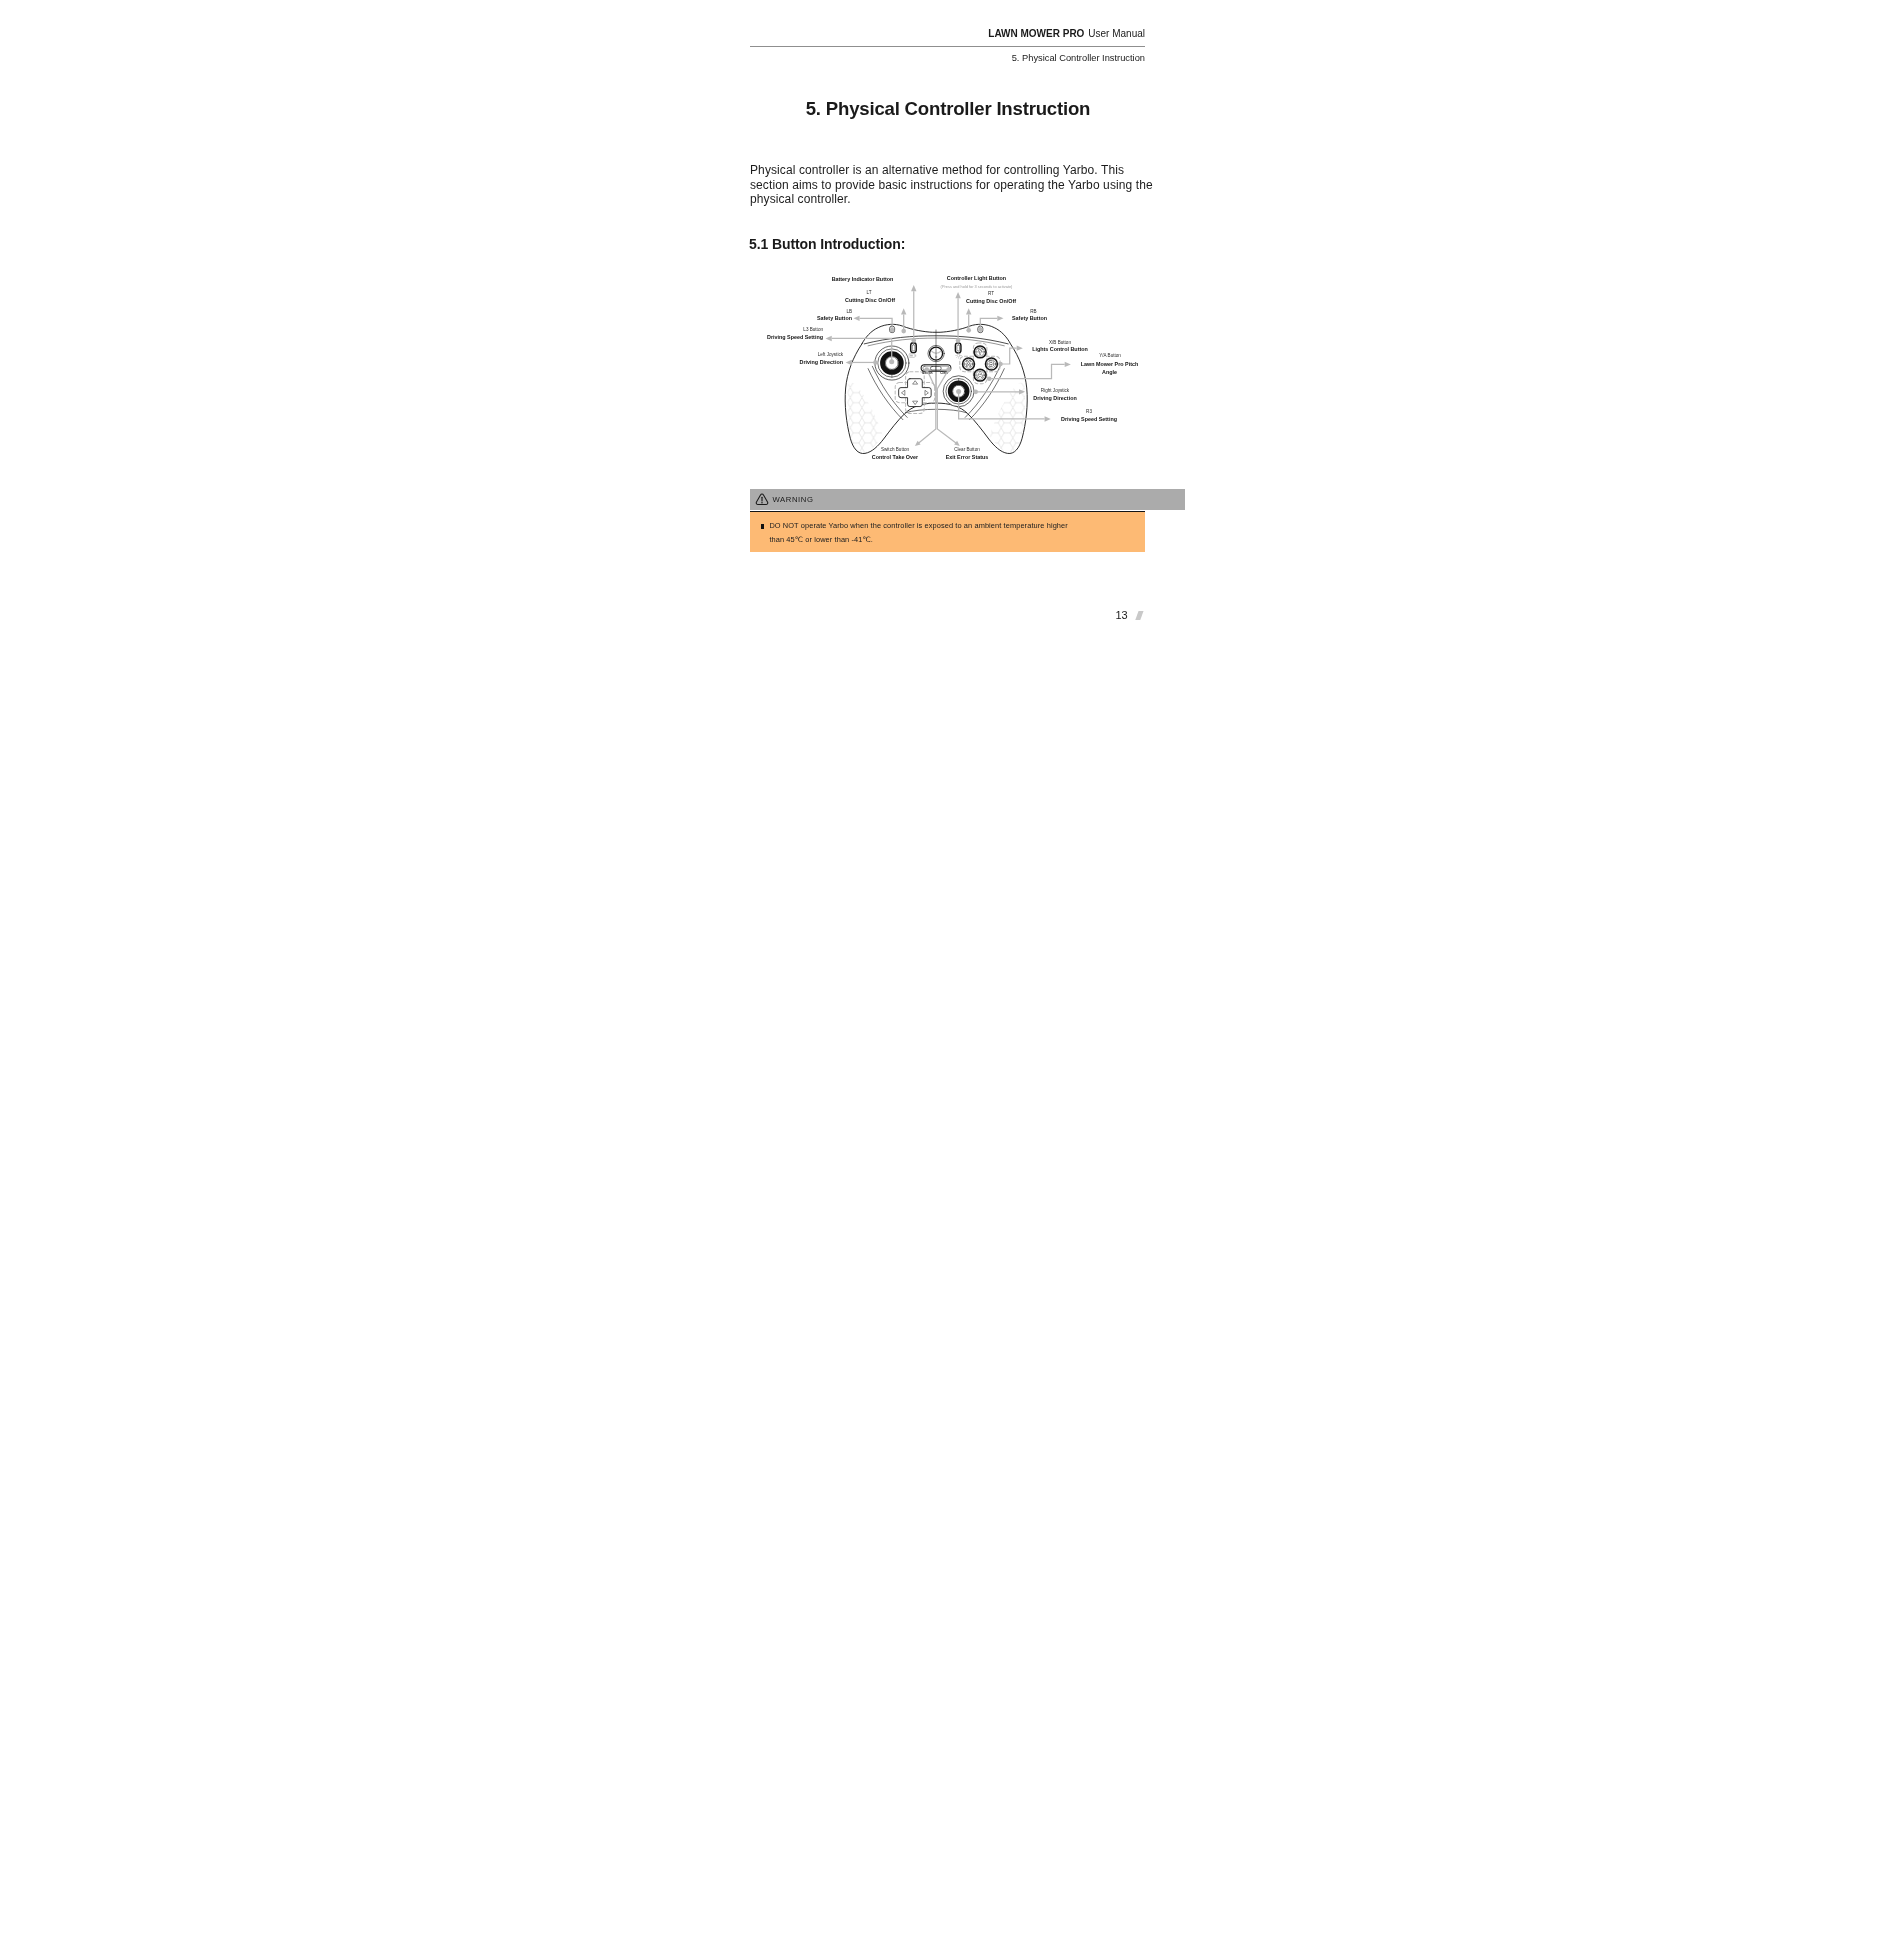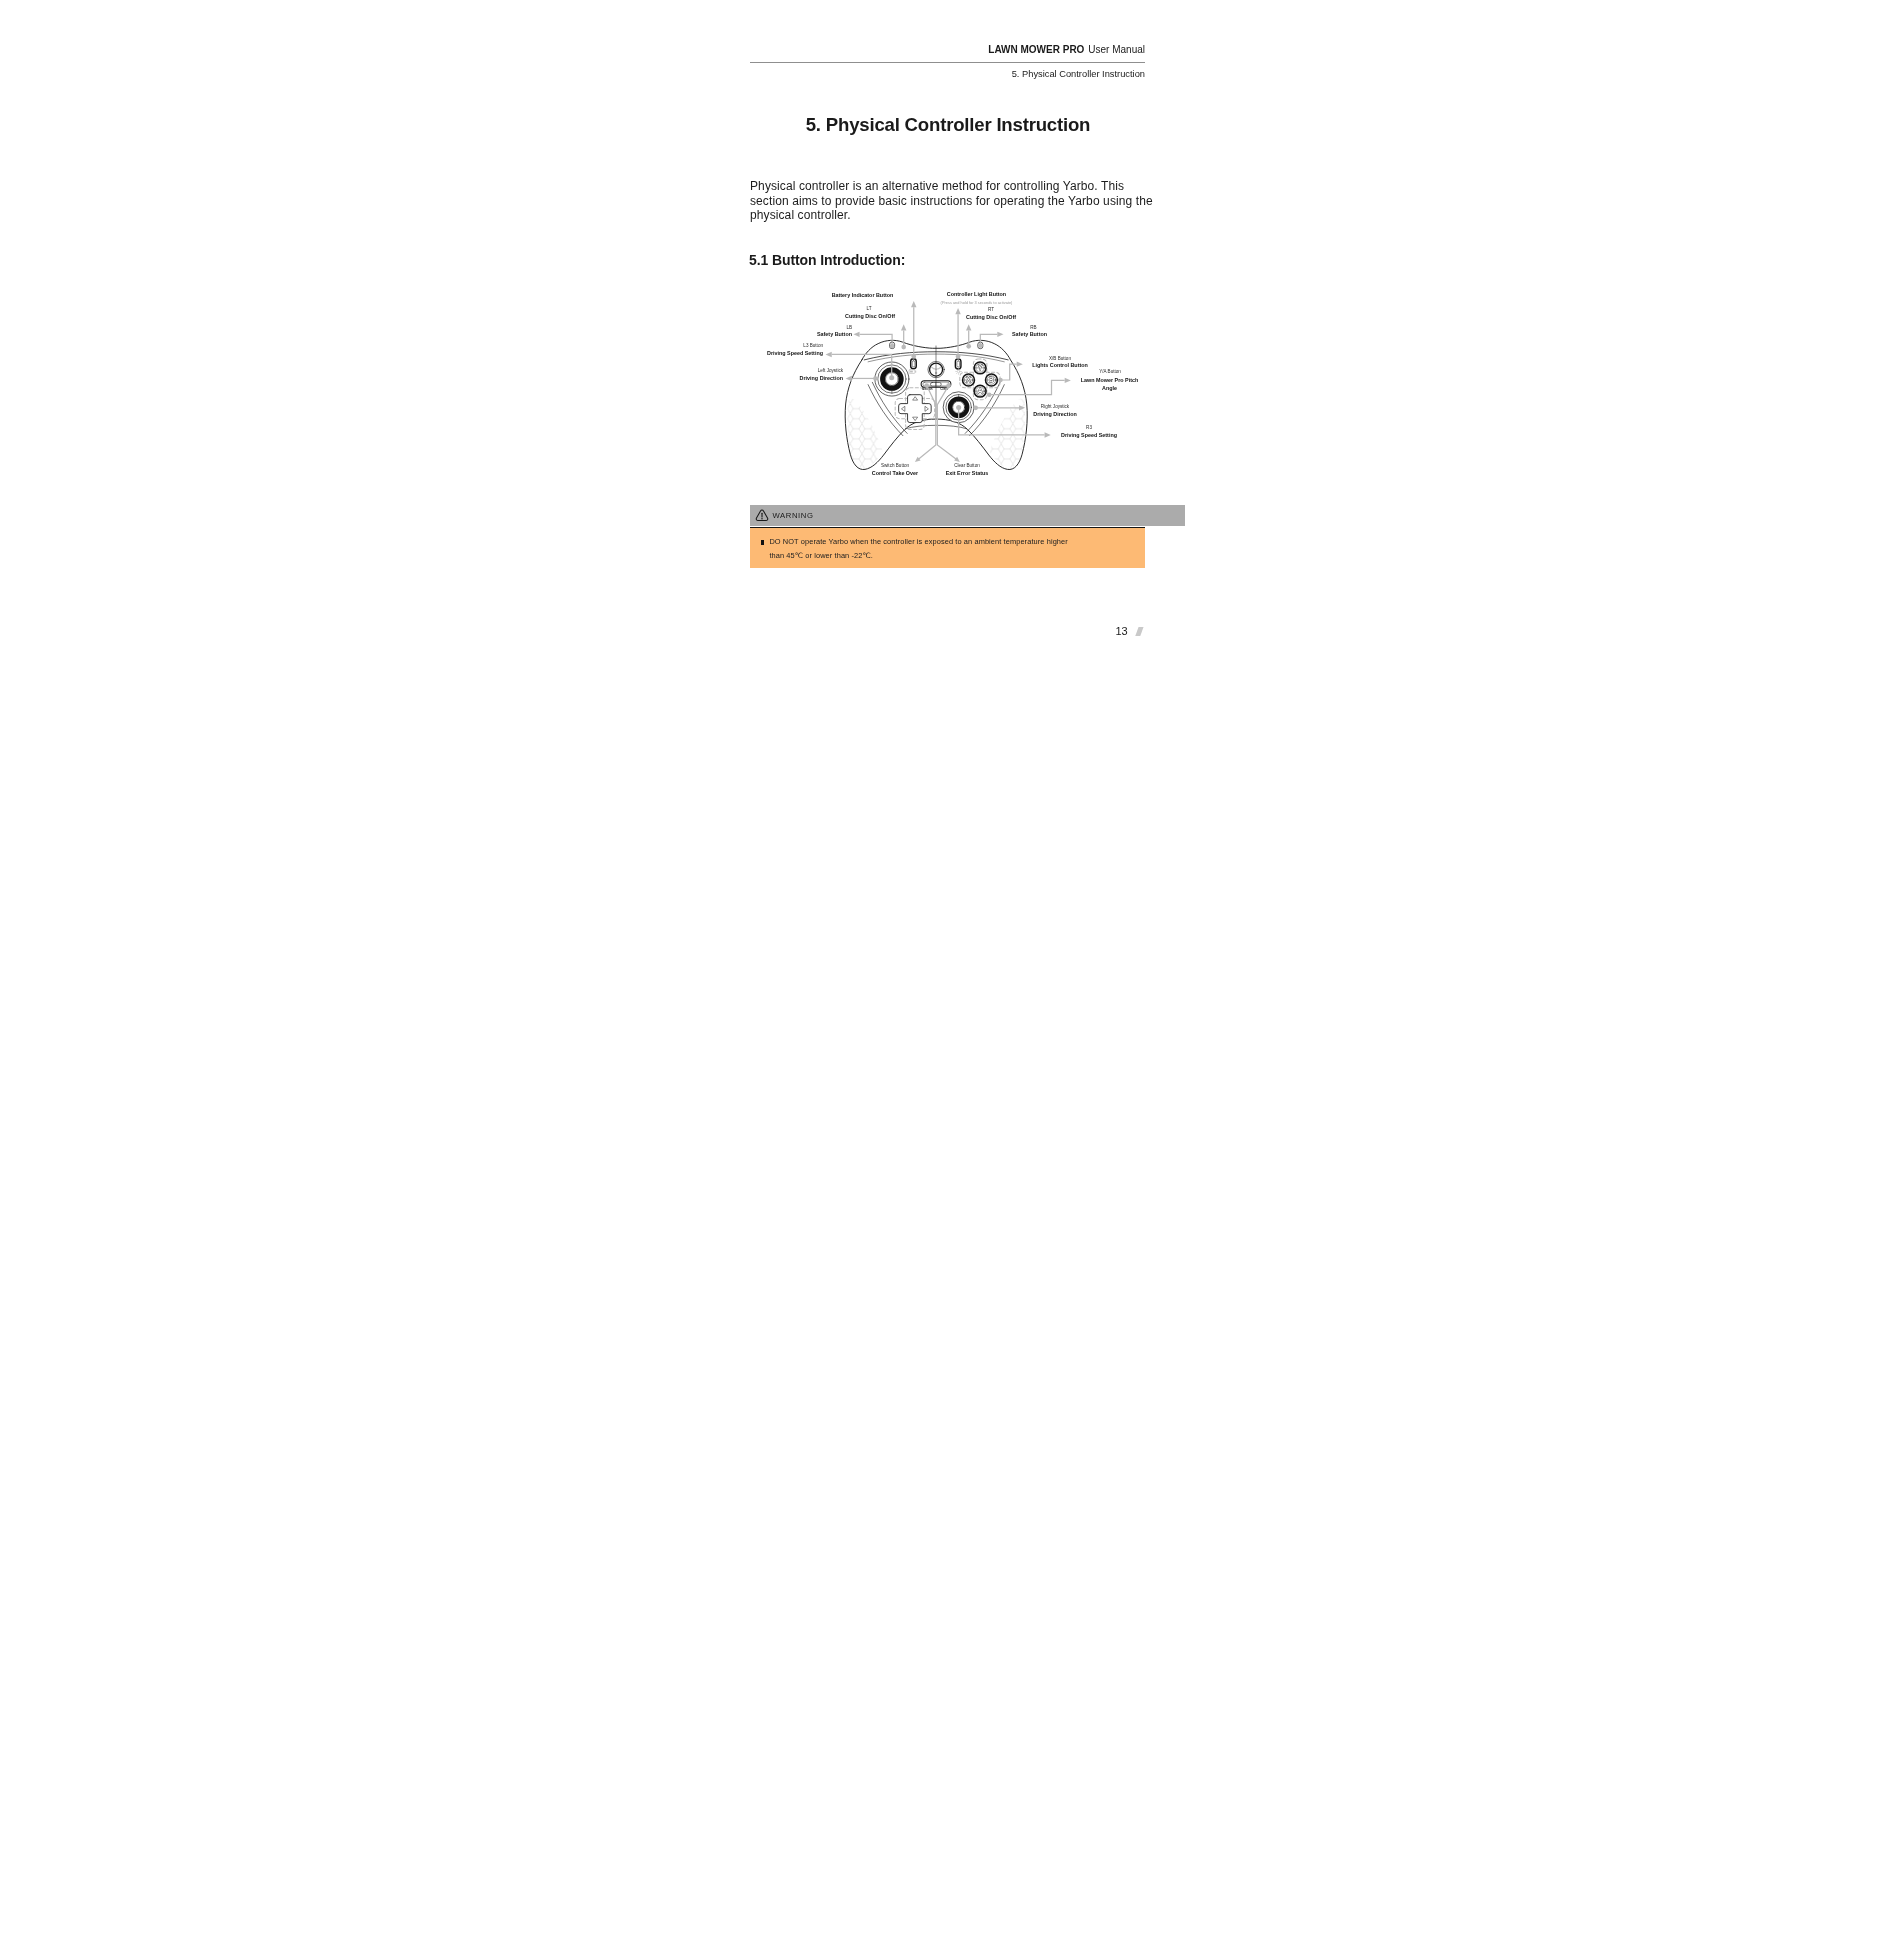--- a/index.html
+++ b/index.html
@@ -1,17 +1,17 @@
 <!DOCTYPE html>
 <html style="font-size:6.2px"><head>
 <meta charset="utf-8">
 <style>
   html,body{margin:0;padding:0;background:#ffffff;}
   #page{
-    position:relative;width:474px;height:639px;margin:16px auto;background:#ffffff;
+    position:relative;width:474px;height:639px;margin:0 auto;background:#ffffff;
     font-family:"Liberation Sans","DejaVu Sans",sans-serif;color:#1a1a1a;overflow:hidden;
   }
   .abs{position:absolute;}
   #hdr-line{position:absolute;left:39px;top:46px;width:395px;height:1.2px;background:#8f8f8f;}
   #hdr-title{position:absolute;right:40px;top:28px;font-size:10px;letter-spacing:0px;white-space:nowrap;}
   #hdr-title .brand{font-weight:700;}
   #hdr-title .doc{font-weight:300;margin-left:3.9px;}
   #hdr-section{position:absolute;right:40px;top:53px;font-size:9.3px;font-weight:400;white-space:nowrap;}
   #main-title{position:absolute;left:0;top:98px;width:474px;text-align:center;font-size:18.6px;font-weight:800;letter-spacing:-0.2px;}
   #intro{position:absolute;left:39px;top:163px;width:403px;font-size:12px;line-height:14.7px;letter-spacing:0.1px;color:#1c1c1c;}
@@ -296,20 +296,20 @@
       <path d="M 17,2.5 C 18.8,2.5 20,3.6 21,5.4 L 30.6,22.3 C 32.2,25.1 30.1,28.5 26.9,28.5 L 7.1,28.5 C 3.9,28.5 1.8,25.1 3.4,22.3 L 13,5.4 C 14,3.6 15.2,2.5 17,2.5 Z" fill="none" stroke="#1a1a1a" stroke-width="2.6"></path>
       <line x1="17" y1="10.5" x2="17" y2="19.5" stroke="#1a1a1a" stroke-width="2.8" stroke-linecap="round"></line>
       <circle cx="17" cy="24" r="1.9" fill="#1a1a1a"></circle>
     </svg>
     <span class="wtxt">WARNING</span>
   </div>
   <div id="warn-rule"></div>
   <div id="warn-body">
     <div id="warn-bullet"></div>
     <div class="warn-line" style="top:9.3px;">DO NOT operate Yarbo when the controller is exposed to an ambient temperature higher</div>
-    <div class="warn-line" style="top:23px;">than 45℃ or lower than -22℃.</div>
+    <div class="warn-line" style="top:23px;">than 45℃ or lower than -41℃.</div>
   </div>
 
   <div id="footer-page">13</div>
   <div id="footer-mark"></div>
 
 </div>
 
 
 </body></html>

